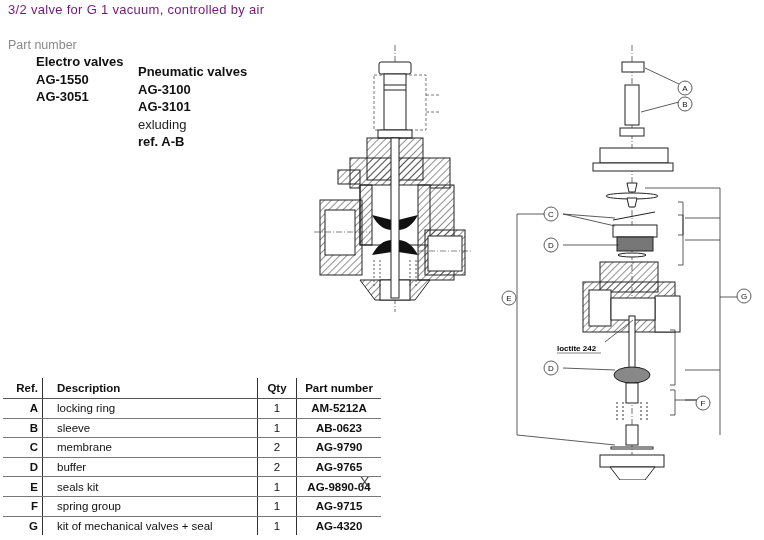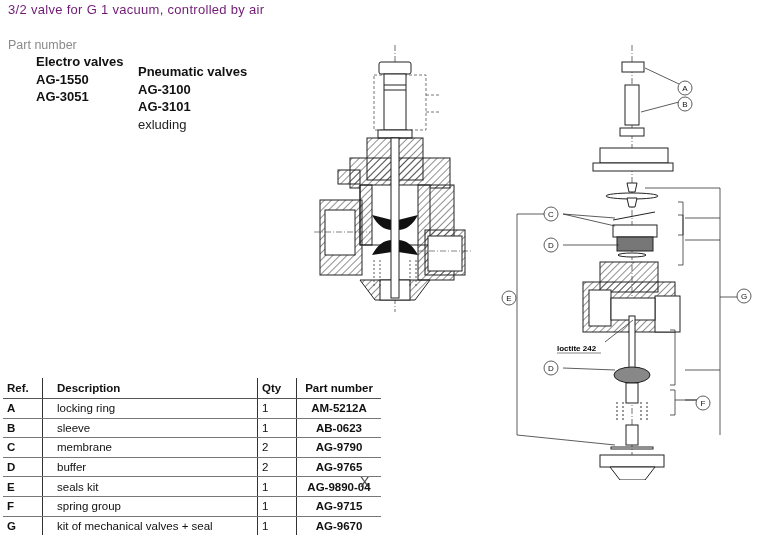--- a/index.html
+++ b/index.html
@@ -10,24 +10,24 @@
   .col { position:absolute; font-size:13px; line-height:17.5px; }
   .col .b { font-weight:bold; color:#111; }
   .col .n { font-weight:normal; color:#222; }
   .col-electro { left:8px; top:53px;margin-left:28px; }
   .col-pneu { left:138px; top:63px; }
 
   table.parts { position:absolute; left:3px; top:378px; border-collapse:collapse; font-size:11.5px; }
   table.parts th { font-weight:bold; height:20px; padding:0 4px; border-bottom:1px solid #555; }
   table.parts td { height:18.6px; padding:0 4px; border-bottom:1px solid #777; }
   table.parts tr:last-child td { border-bottom:none; }
-  .c-ref { width:31px; text-align:left; font-weight:bold; border-right:1.5px solid #333; }
+  .c-ref { width:31px; text-align:right; font-weight:bold; border-right:1.5px solid #333; }
   .c-desc { width:196px; text-align:left; padding-left:14px !important; border-right:1.5px solid #333; }
   th.c-desc { text-align:left; }
-  .c-qty { width:30px; text-align:left; border-right:1.5px solid #333; }
+  .c-qty { width:30px; text-align:center; border-right:1.5px solid #333; }
   .c-pn { width:76px; text-align:center; font-weight:bold; }
   .xmark { position:absolute; left:360px; top:474px; font-size:14px; color:#444; }
 
   svg.drawing { position:absolute; }
   .label-loctite { font-size:8px; font-weight:bold; font-family:"Liberation Sans", sans-serif; }
   .callout-text { font-size:8px; font-family:"Liberation Sans", sans-serif; }
 </style>
 </head>
 <body>
 
@@ -38,20 +38,21 @@
   <div class="b">Electro valves</div>
   <div class="b">AG-1550</div>
   <div class="b">AG-3051</div>
 </div>
 
 <div class="col col-pneu">
   <div class="b">Pneumatic valves</div>
   <div class="b">AG-3100</div>
   <div class="b">AG-3101</div>
   <div class="n">exluding</div>
+  <div class="b">ref. A-B</div>
 </div>
 
 <svg class="drawing" style="left:300px;top:40px" width="180" height="275" viewBox="0 0 180 275">
   <defs>
     <pattern id="hatch" width="5" height="5" patternUnits="userSpaceOnUse" patternTransform="rotate(45)">
       <line x1="0" y1="0" x2="0" y2="5" stroke="#222" stroke-width="1"></line>
     </pattern>
   </defs>
   <g stroke="#333" stroke-width="0.7" stroke-dasharray="6,2,1,2" fill="none">
     <line x1="95" y1="5" x2="95" y2="272"></line>
@@ -233,17 +234,17 @@
     <tr>
       <td class="c-ref">F</td>
       <td class="c-desc">spring group</td>
       <td class="c-qty">1</td>
       <td class="c-pn">AG-9715</td>
     </tr>
     <tr>
       <td class="c-ref">G</td>
       <td class="c-desc">kit of mechanical valves + seal</td>
       <td class="c-qty">1</td>
-      <td class="c-pn">AG-9670</td>
+      <td class="c-pn">AG-4320</td>
     </tr>
   </tbody>
 </table>
 <div class="xmark">X</div>
 
 </body></html>

